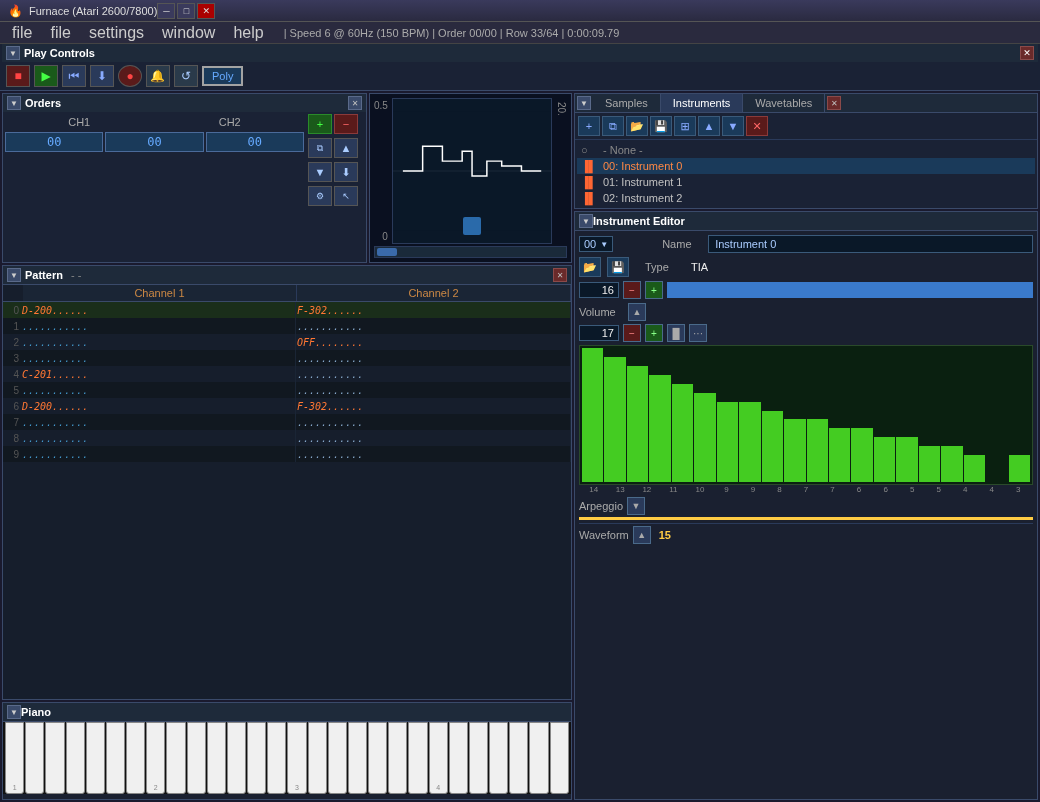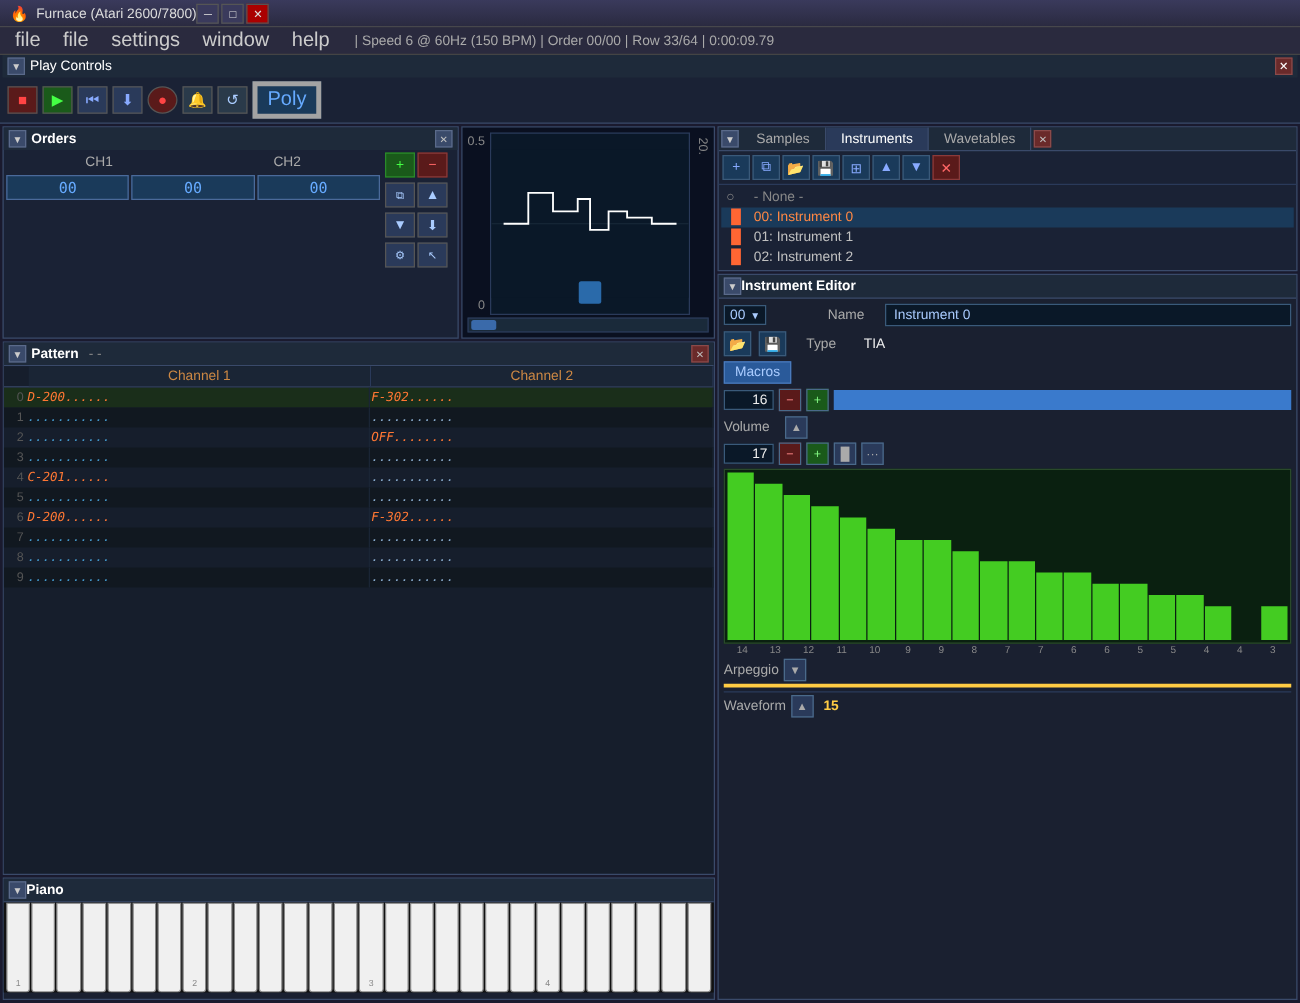--- a/index.html
+++ b/index.html
@@ -55,21 +55,21 @@
     }
     .panel-header {
       display: flex;
       align-items: center;
       background: #1e2a3a;
       padding: 2px 4px;
       gap: 4px;
     }
     .panel-header-title {
       color: #fff;
-      font-weight: normal;
+      font-weight: bold;
       font-size: 11px;
     }
     .panel-collapse-btn {
       width: 14px; height: 14px;
       background: #3a4a6a;
       border: 1px solid #5a6a8a;
       display: flex; align-items: center; justify-content: center;
       font-size: 8px; cursor: pointer; color: #ccc;
     }
     .close-btn {
@@ -93,25 +93,25 @@
     }
     .ctrl-btn.stop { background: #5a1a1a; color: #ff4444; }
     .ctrl-btn.play { background: #1a5a1a; color: #44ff44; }
     .ctrl-btn.back { background: #2a3a5a; color: #88aaff; }
     .ctrl-btn.step { background: #2a3a5a; color: #88aaff; }
     .ctrl-btn.record { background: #5a1a1a; color: #ff4444; border-radius: 50%; }
     .ctrl-btn.metronome { background: #2a3a4a; color: #aaccff; }
     .ctrl-btn.repeat { background: #2a3a4a; color: #aaccff; }
     .poly-btn {
       background: #1a3a5a;
-      border: 4px solid #a3a3a3;
+      border: 2px solid #a3a3a3;
       color: #66aaff;
       padding: 2px 8px;
       cursor: pointer;
-      font-size: 16px;
+      font-size: 11px;
     }
     #orders-header {
       display: flex;
       align-items: center;
       background: #1e2a3a;
       padding: 2px 4px;
       gap: 4px;
     }
     #orders-body {
       display: flex;
@@ -796,23 +796,20 @@
             <div class="ie-name-box">Instrument 0</div>
           </div>
 
           <div class="ie-row" style="margin-bottom:4px;">
             <div class="samples-btn">📂</div>
             <div class="samples-btn">💾</div>
             <span class="ie-label" style="margin-left:10px;">Type</span>
             <span class="ie-type-box">TIA</span>
           </div>
 
-          <div class="ie-row" style="margin-bottom:4px;">
-            <div class="macros-btn">Macros</div>
-          </div>
 
           <div class="ie-num-row">
             <div class="ie-num-box">16</div>
             <div class="ie-small-btn red">−</div>
             <div class="ie-small-btn green">+</div>
             <div class="ie-progress-bar"></div>
           </div>
 
           <div class="ie-num-row" style="margin-top:4px;">
             <span class="volume-label">Volume</span>

